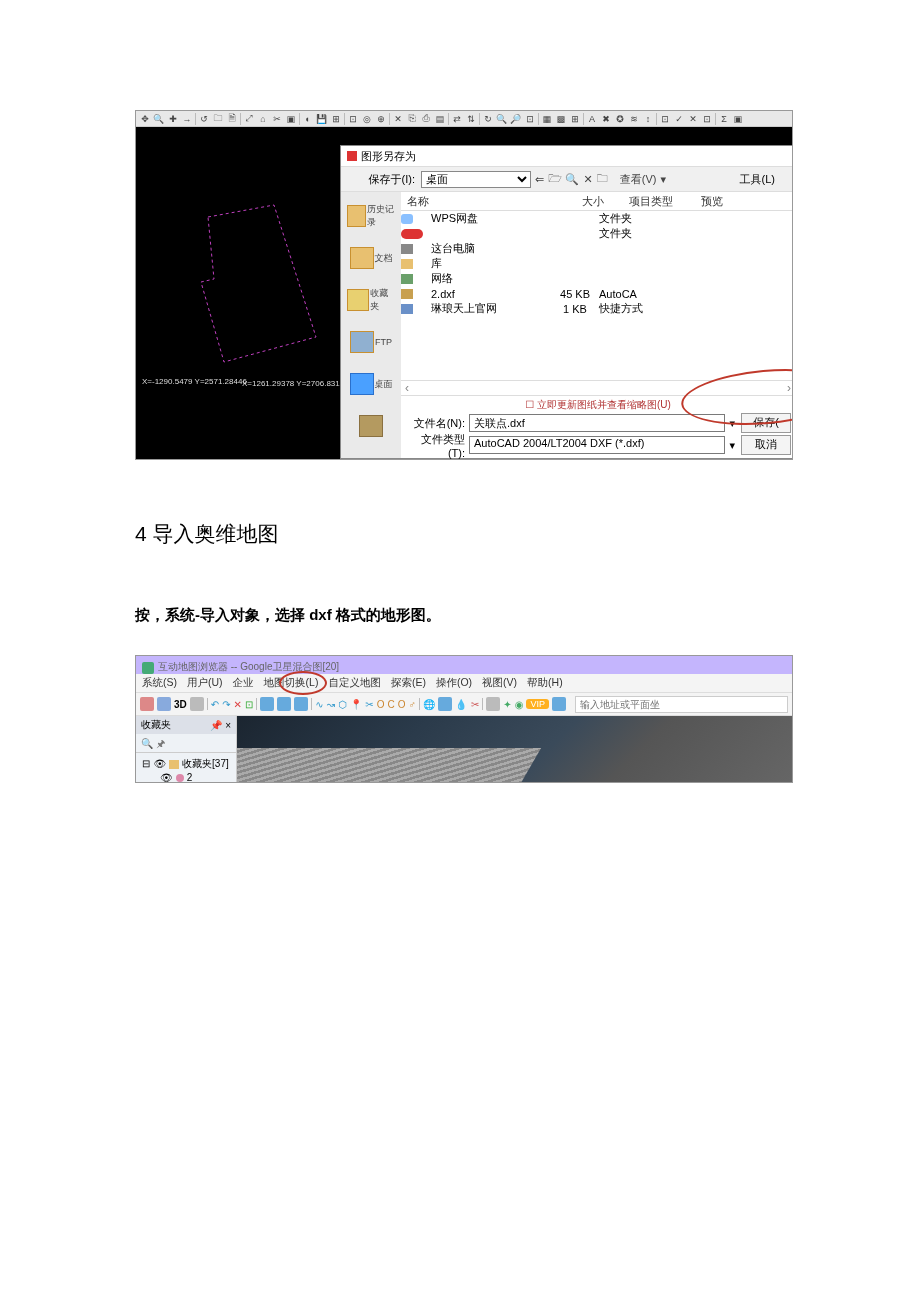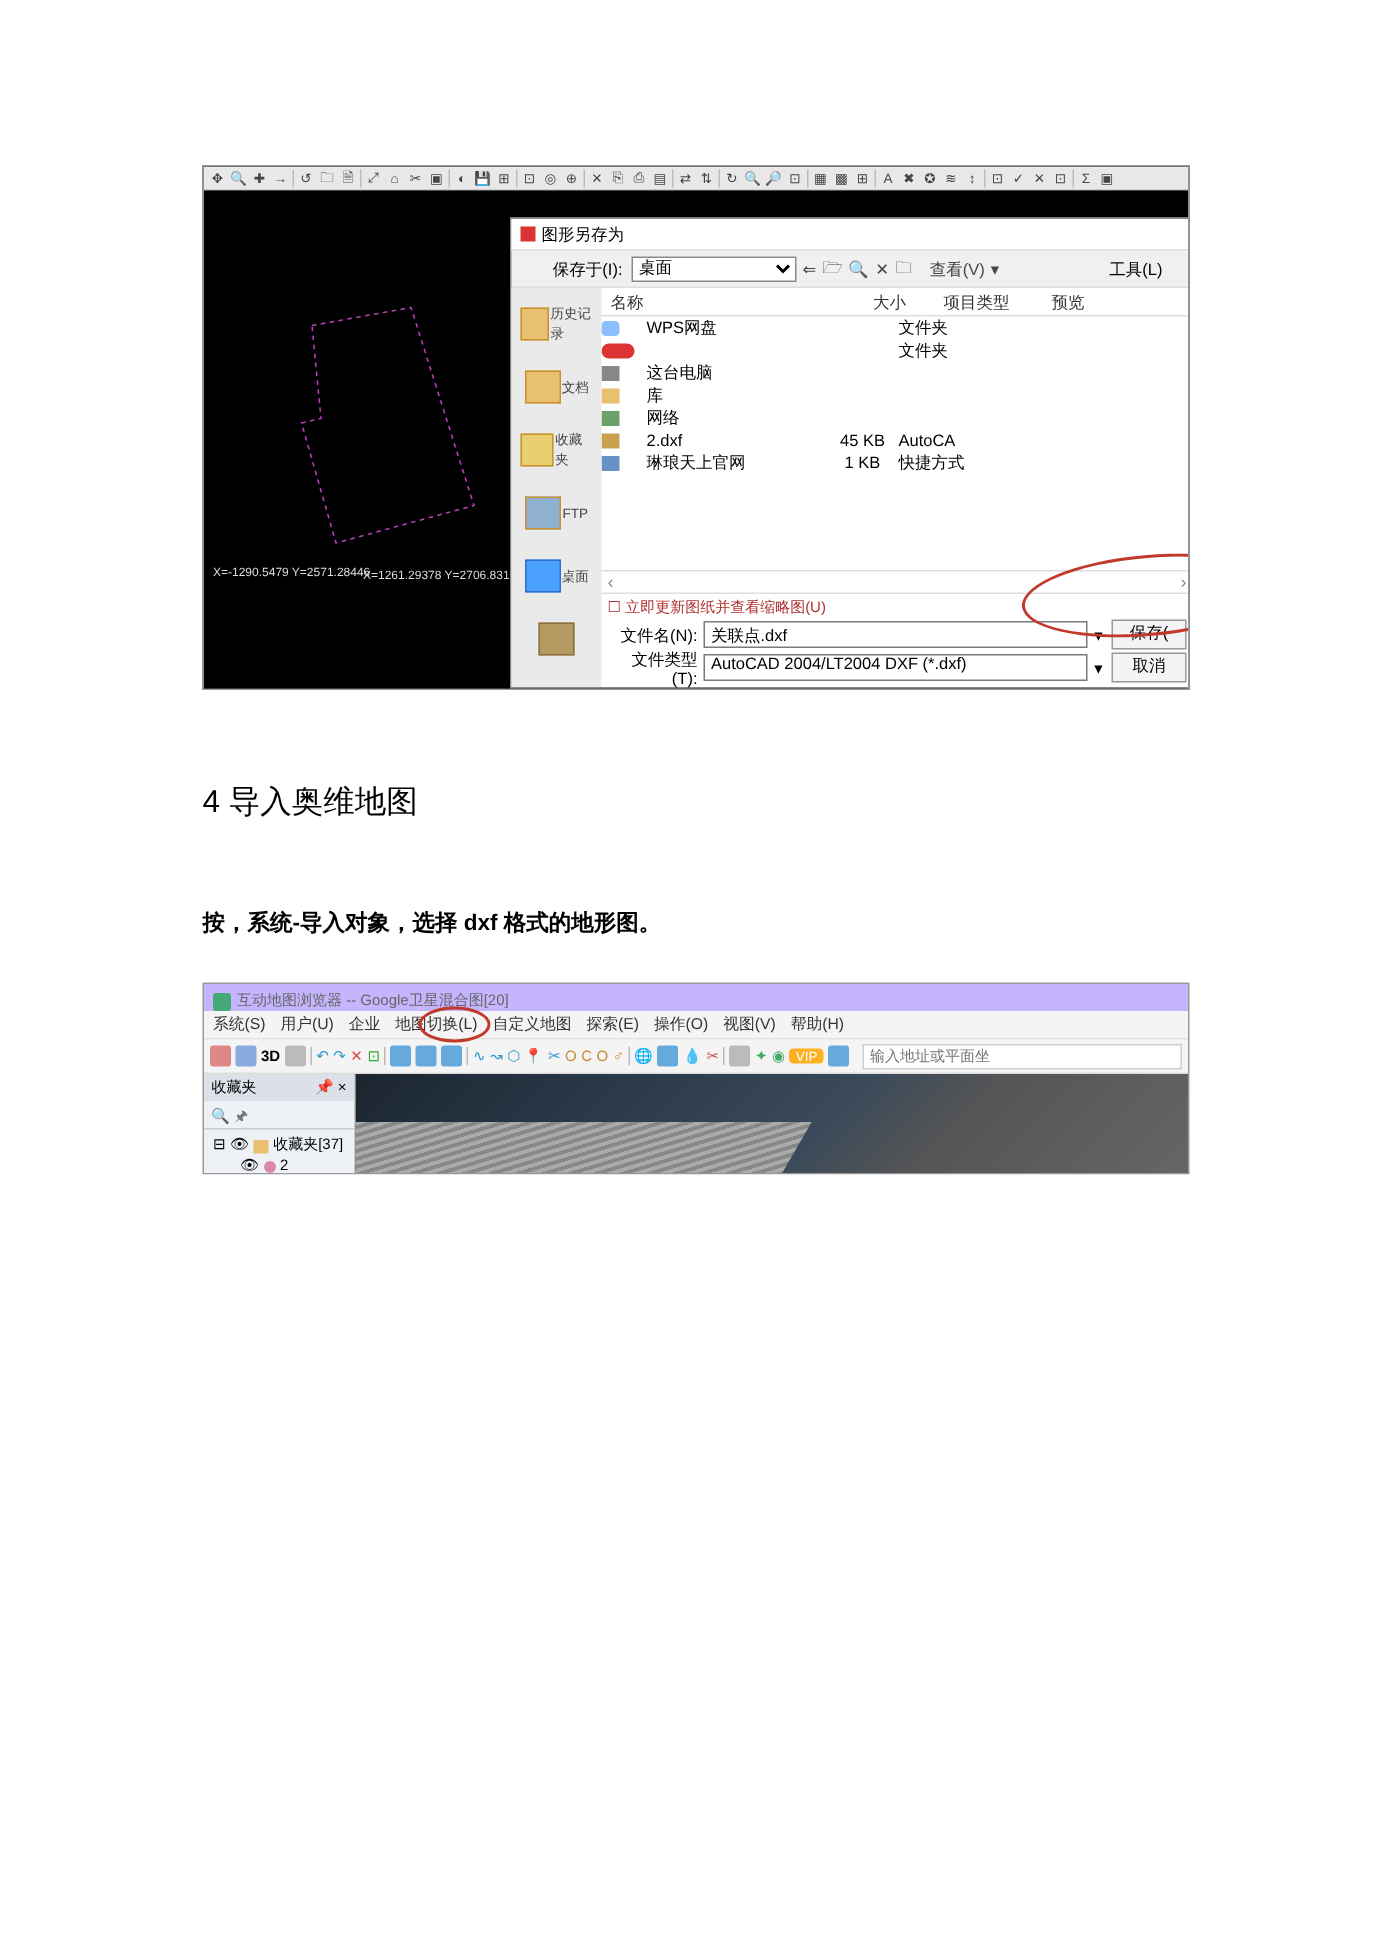--- a/index.html
+++ b/index.html
@@ -251,21 +251,21 @@
                   </div>
                   <div class="c2">1 KB</div>
                   <div class="c3">快捷方式</div>
                 </div>
             </div>
             <div class="scroll">
                 <span>‹</span>
                 <span>›</span>
               </div>
             <div class="dlg-bot">
-              <div class="chk" style="text-align:left;font-size:10px;height:14px">☐ <span>立即更新图纸并查看缩略图(U)</span></div>
+              <div class="chk" style="text-align:center;font-size:10px;height:14px">☐ <span>立即更新图纸并查看缩略图(U)</span></div>
               <div class="botrow">
                 <span class="lab">文件名(N):</span>
                 <input value="关联点.dxf" style="">
                 <span>▾</span>
                 <div class="btn" style="margin-left:6px">保存(</div>
               </div>
               <div class="botrow">
                 <span class="lab">文件类型(T):</span>
                 <div class="sel"><span>AutoCAD 2004/LT2004 DXF (*.dxf)</span></div>
                 <span>▾</span>

